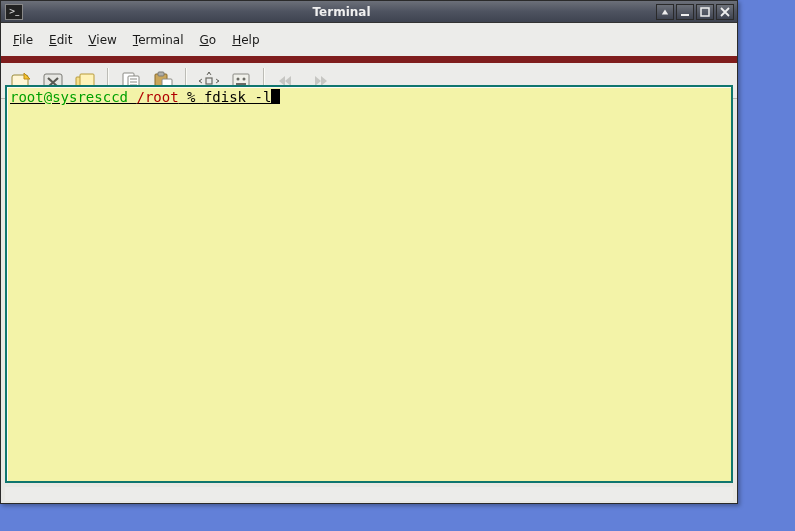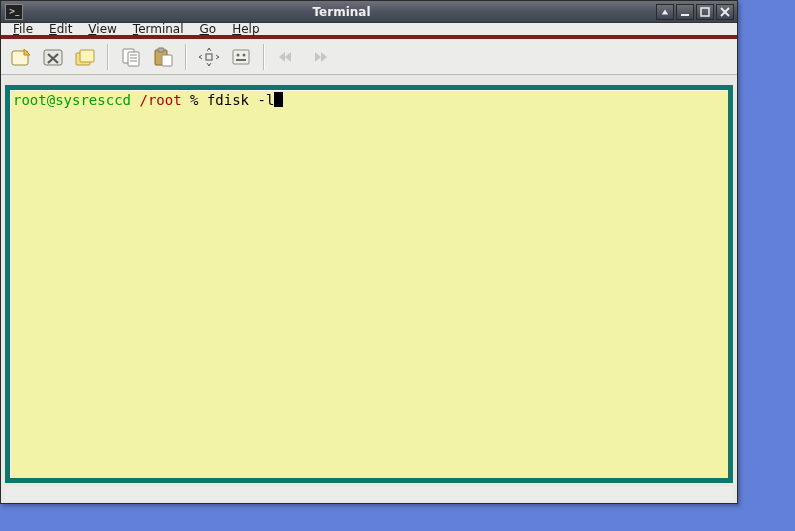--- a/index.html
+++ b/index.html
@@ -65,27 +65,27 @@
       align-items: center;
       justify-content: center;
       color: #eee;
       cursor: pointer;
     }
     .winbtn svg { width: 10px; height: 10px; }
     .winbtn.uparrow svg { width: 8px; height: 8px;}
 
     
     .menubar {
-      height: 16px;
+      height: 40px;
       background: #ececea;
       display: flex;
       align-items: center;
       padding: 0 6px;
       gap: 4px;
-      border-bottom: 4px solid #7f1d1d;
+      border-bottom: 7px solid #7f1d1d;
     }
     .menuitem {
       padding: 2px 6px;
       cursor: pointer;
       color: #1a1a1a;
     }
     .menuitem .ul { text-decoration: underline; }
 
     
     .toolbar {
@@ -116,29 +116,30 @@
       border-right: 1px solid #fafaf6;
     }
 
     
     .term-wrap {
       position: absolute;
       left: 4px;
       right: 4px;
       top: 84px;
       bottom: 20px;
-      border: 5px solid #0f766e;
+      border: 2px solid #0f766e;
       box-shadow: inset 1px 1px 0 #fafaf6;
       background: #f3f3a8;
       font-family: "DejaVu Sans Mono","Liberation Mono",monospace;
       font-size: 14px;
       line-height: 17px;
       padding: 2px 3px;
       overflow: hidden;
       white-space: pre;
+      text-decoration: underline;
     }
     .term-wrap .prompt-user { color: #00a000; }
     .term-wrap .prompt-path { color: #b00000; }
     .term-wrap .prompt-sep,
     .term-wrap .prompt-symbol,
     .term-wrap .cmd { color: #000; }
     .cursor {
       display: inline-block;
       width: 9px;
       height: 15px;

